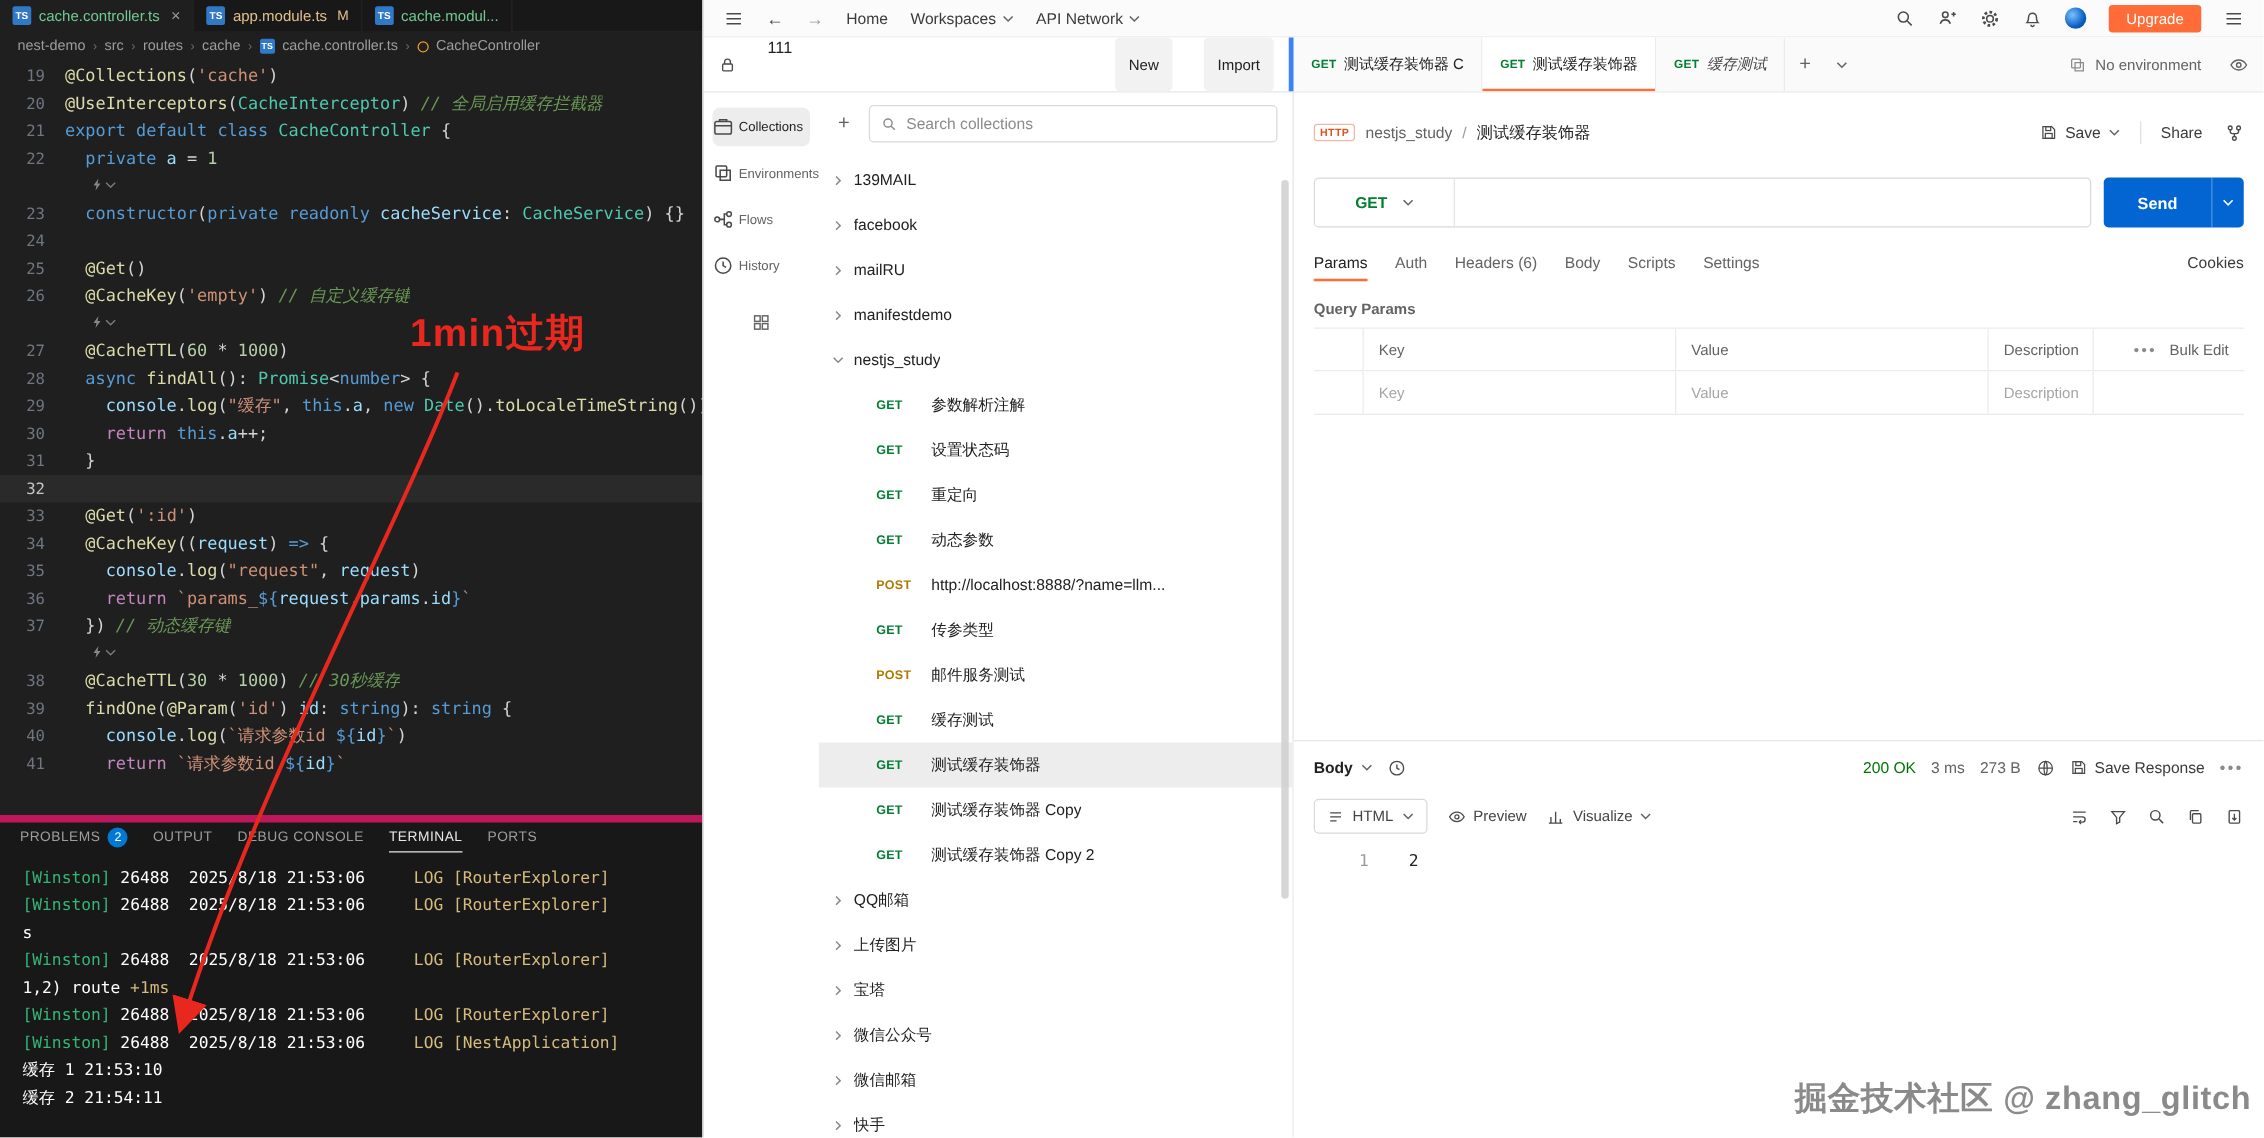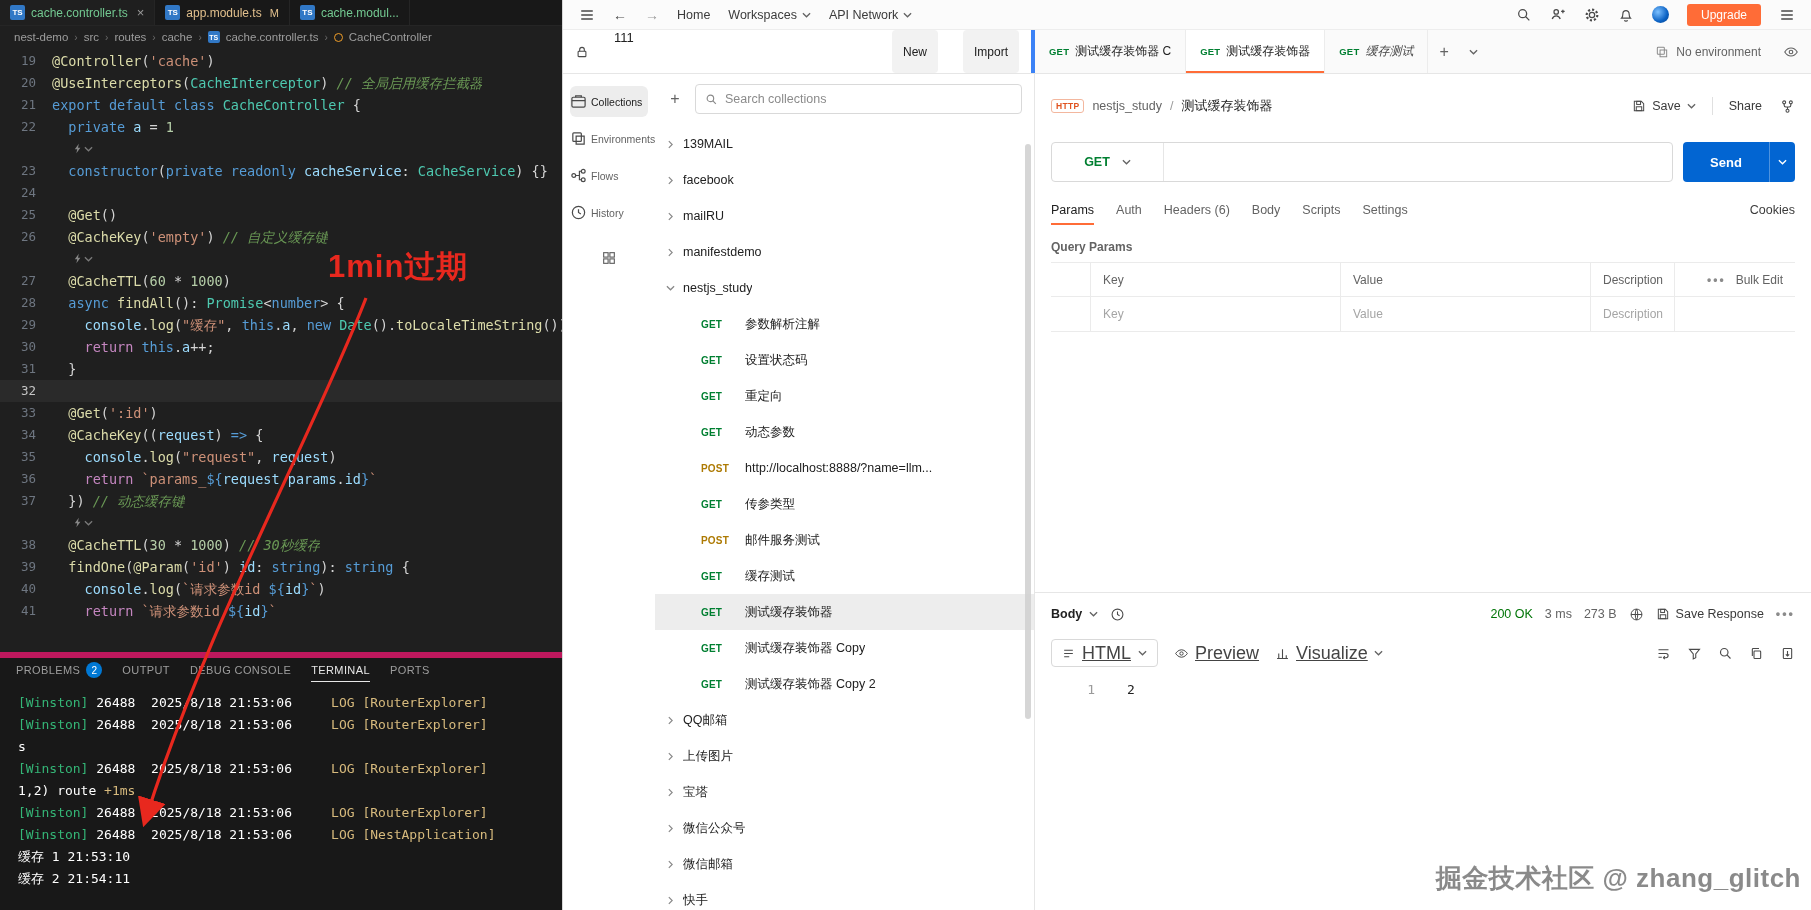--- a/index.html
+++ b/index.html
@@ -115,21 +115,21 @@
 .pm-tcell{padding:0 12px;display:flex;align-items:center;border-right:1px solid #ebebeb;overflow:hidden;}
 .pm-tcell.last{border-right:none;justify-content:flex-end;gap:10px;color:#636363;}
 .pm-tcell .ph{color:#a5a5a5;}
 .dots{letter-spacing:2px;color:#8b8b8b;font-weight:bold;}
 .pm-response{position:absolute;left:0;right:0;top:518px;bottom:0;border-top:1px solid #e6e6e6;display:flex;flex-direction:column;background:#fff;}
 .pm-resheader{flex:0 0 42px;display:flex;align-items:center;gap:12px;padding:0 16px;font-size:12.5px;color:#212121;}
 .bodylbl{font-weight:bold;display:flex;gap:7px;align-items:center;}
 .res-status{color:#007507;}
 .res-meta{color:#636363;}
 .pm-savebtn{display:flex;align-items:center;gap:6px;color:#3b3b3b;font-size:12.5px;}
-.pm-restoolbar{flex:0 0 36px;display:flex;align-items:center;gap:16px;padding:0 16px;color:#444;font-size:18px;text-decoration:underline;}
+.pm-restoolbar{flex:0 0 36px;display:flex;align-items:center;gap:16px;padding:0 16px;color:#444;font-size:12px;}
 .fmt-group{display:flex;align-items:center;border:1px solid #d9d9d9;border-radius:4px;height:28px;overflow:hidden;}
 .fmt-seg{display:flex;align-items:center;gap:7px;padding:0 10px;height:100%;}
 .tool{display:flex;align-items:center;gap:6px;color:#444;}
 .pm-resbody{flex:1;position:relative;font-family:"DejaVu Sans Mono","Liberation Mono",monospace;font-size:13px;padding:8px 0;}
 .res-line{display:flex;height:22px;line-height:22px;}
 .res-line .ln{flex:0 0 80px;text-align:right;padding-right:20px;color:#9a9a9a;}
 .res-line .lc{color:#212121;padding-left:12px;}
 .pm-watermark{position:absolute;right:10px;bottom:14px;font-size:26px;font-weight:bold;color:rgba(60,60,60,0.6);letter-spacing:.5px;white-space:nowrap;}
 </style>
 </head>
@@ -165,21 +165,21 @@
         <span class="sep">›</span>
         <span class="crumb-ts">TS</span>
         <span class="crumb">cache.controller.ts</span>
         <span class="sep">›</span>
         <span class="crumb-cls"></span>
         <span class="crumb">CacheController</span>
       </div>
     <div class="vs-code" id="vs-code-lines">
         <div class="code-row">
           <span class="gut">19</span>
-          <span class="txt"><span class="tk-fn">@Controller</span><span class="tk-pun">(</span><span class="tk-str">'cache'</span><span class="tk-pun">)</span></span>
+          <span class="txt"><span class="tk-fn">@Collections</span><span class="tk-pun">(</span><span class="tk-str">'cache'</span><span class="tk-pun">)</span></span>
         </div>
         <div class="code-row">
           <span class="gut">20</span>
           <span class="txt"><span class="tk-fn">@UseInterceptors</span><span class="tk-pun">(</span><span class="tk-type">CacheInterceptor</span><span class="tk-pun">) </span><span class="tk-cmt">// 全局启用缓存拦截器</span></span>
         </div>
         <div class="code-row">
           <span class="gut">21</span>
           <span class="txt"><span class="tk-kw">export default class </span><span class="tk-type">CacheController</span><span class="tk-pun"> {</span></span>
         </div>
         <div class="code-row">

